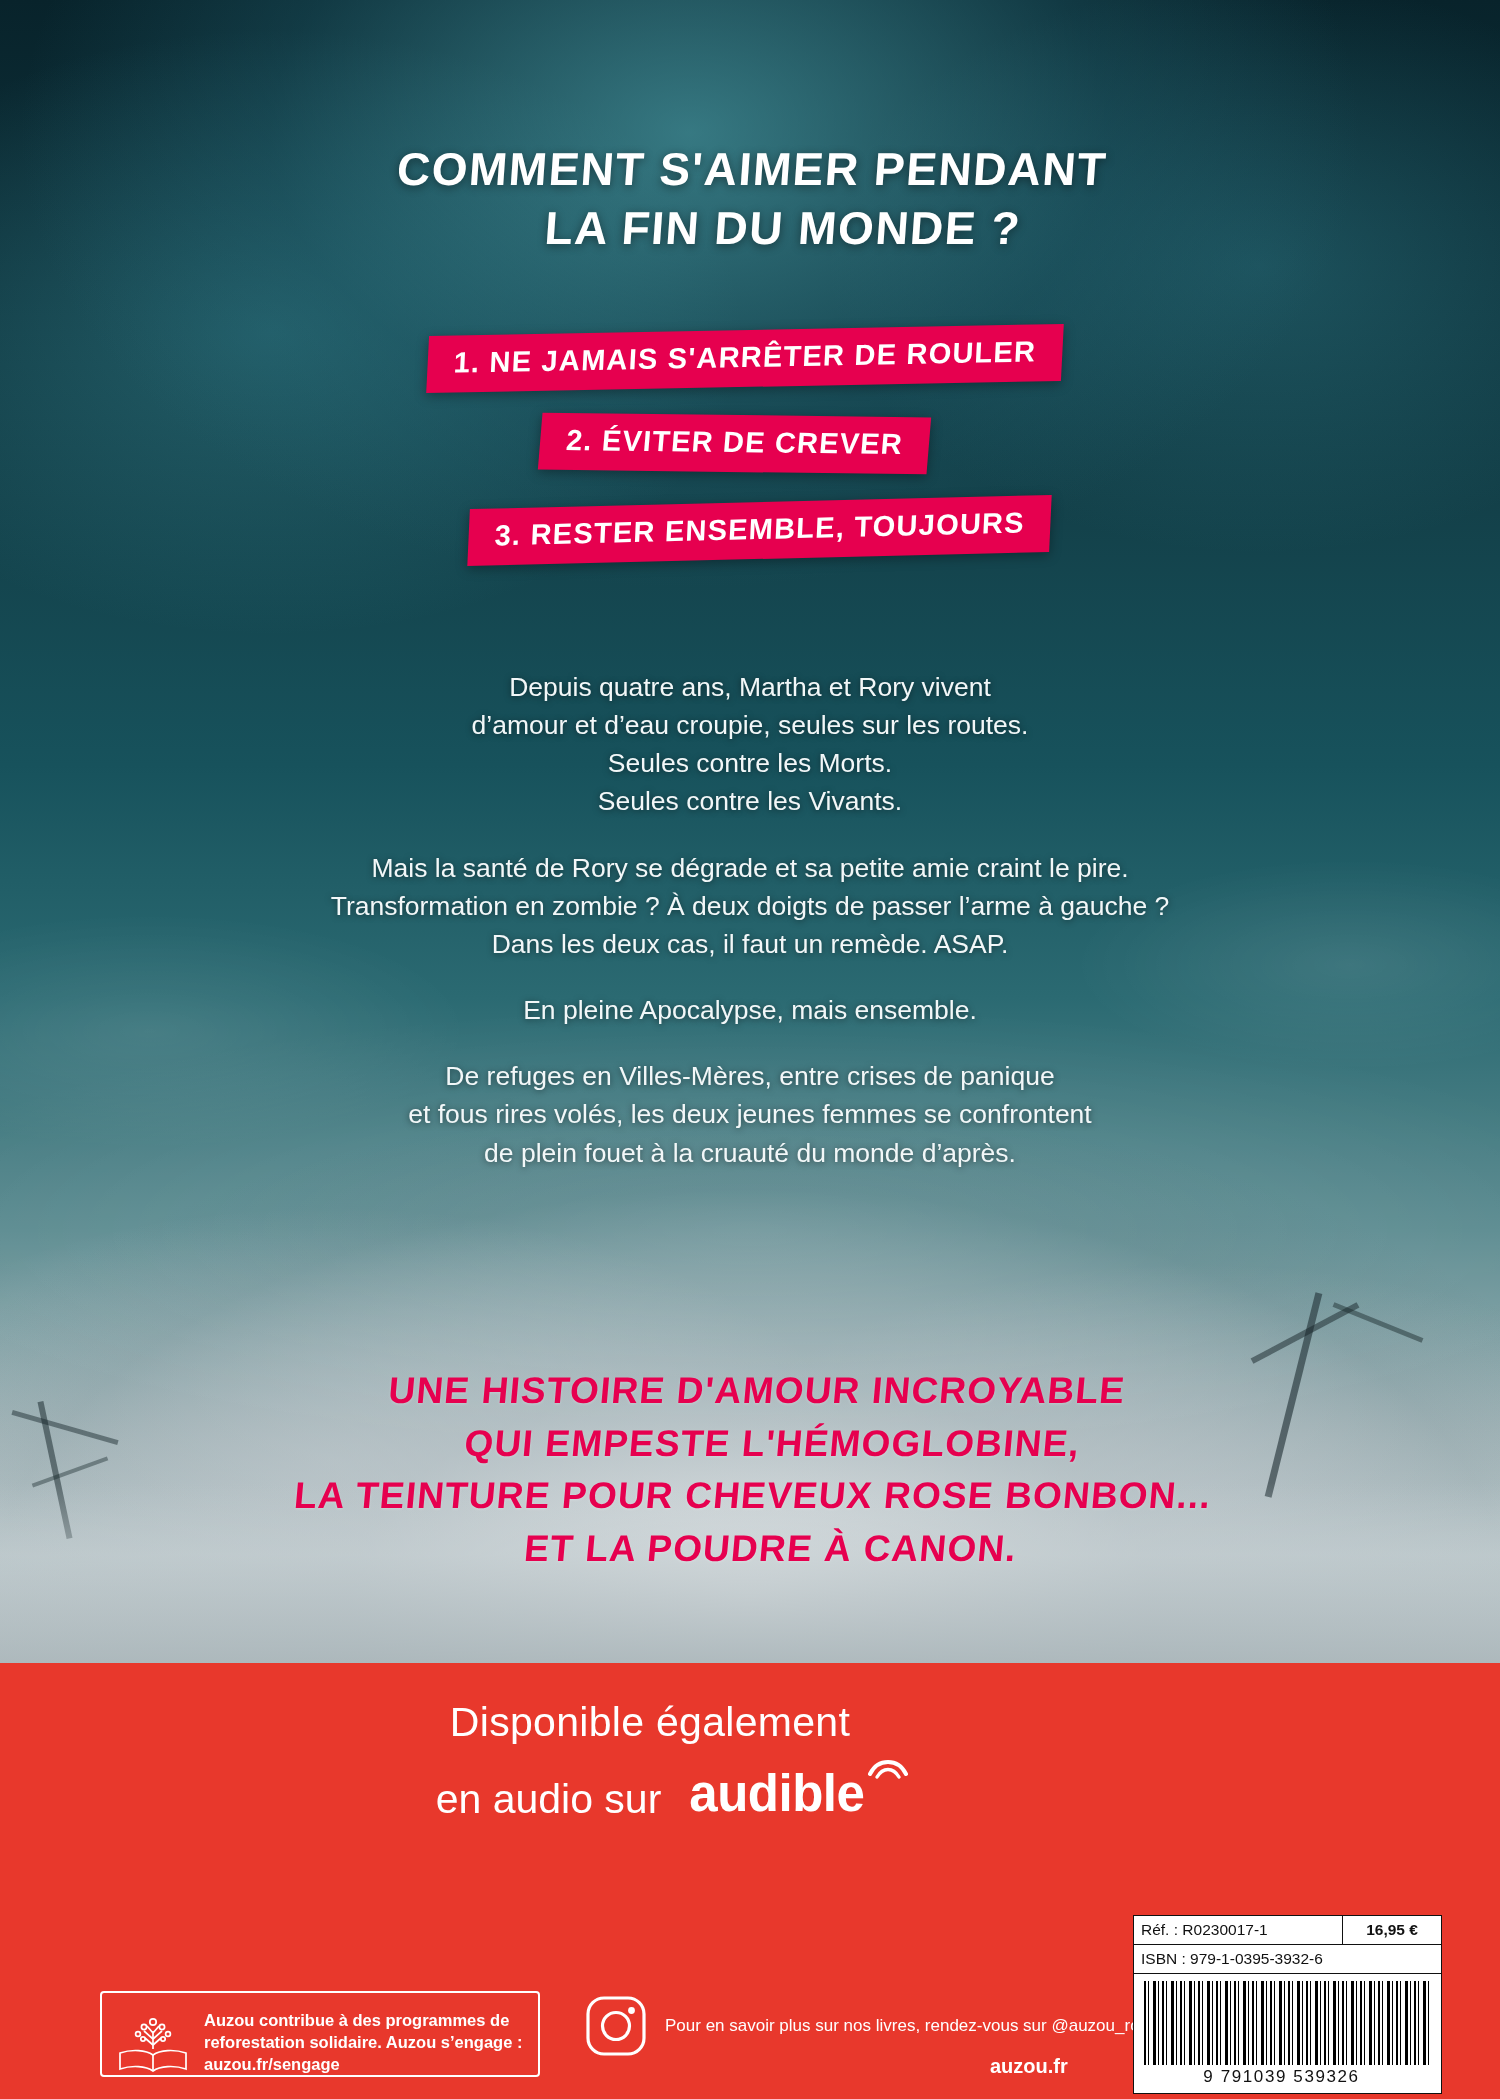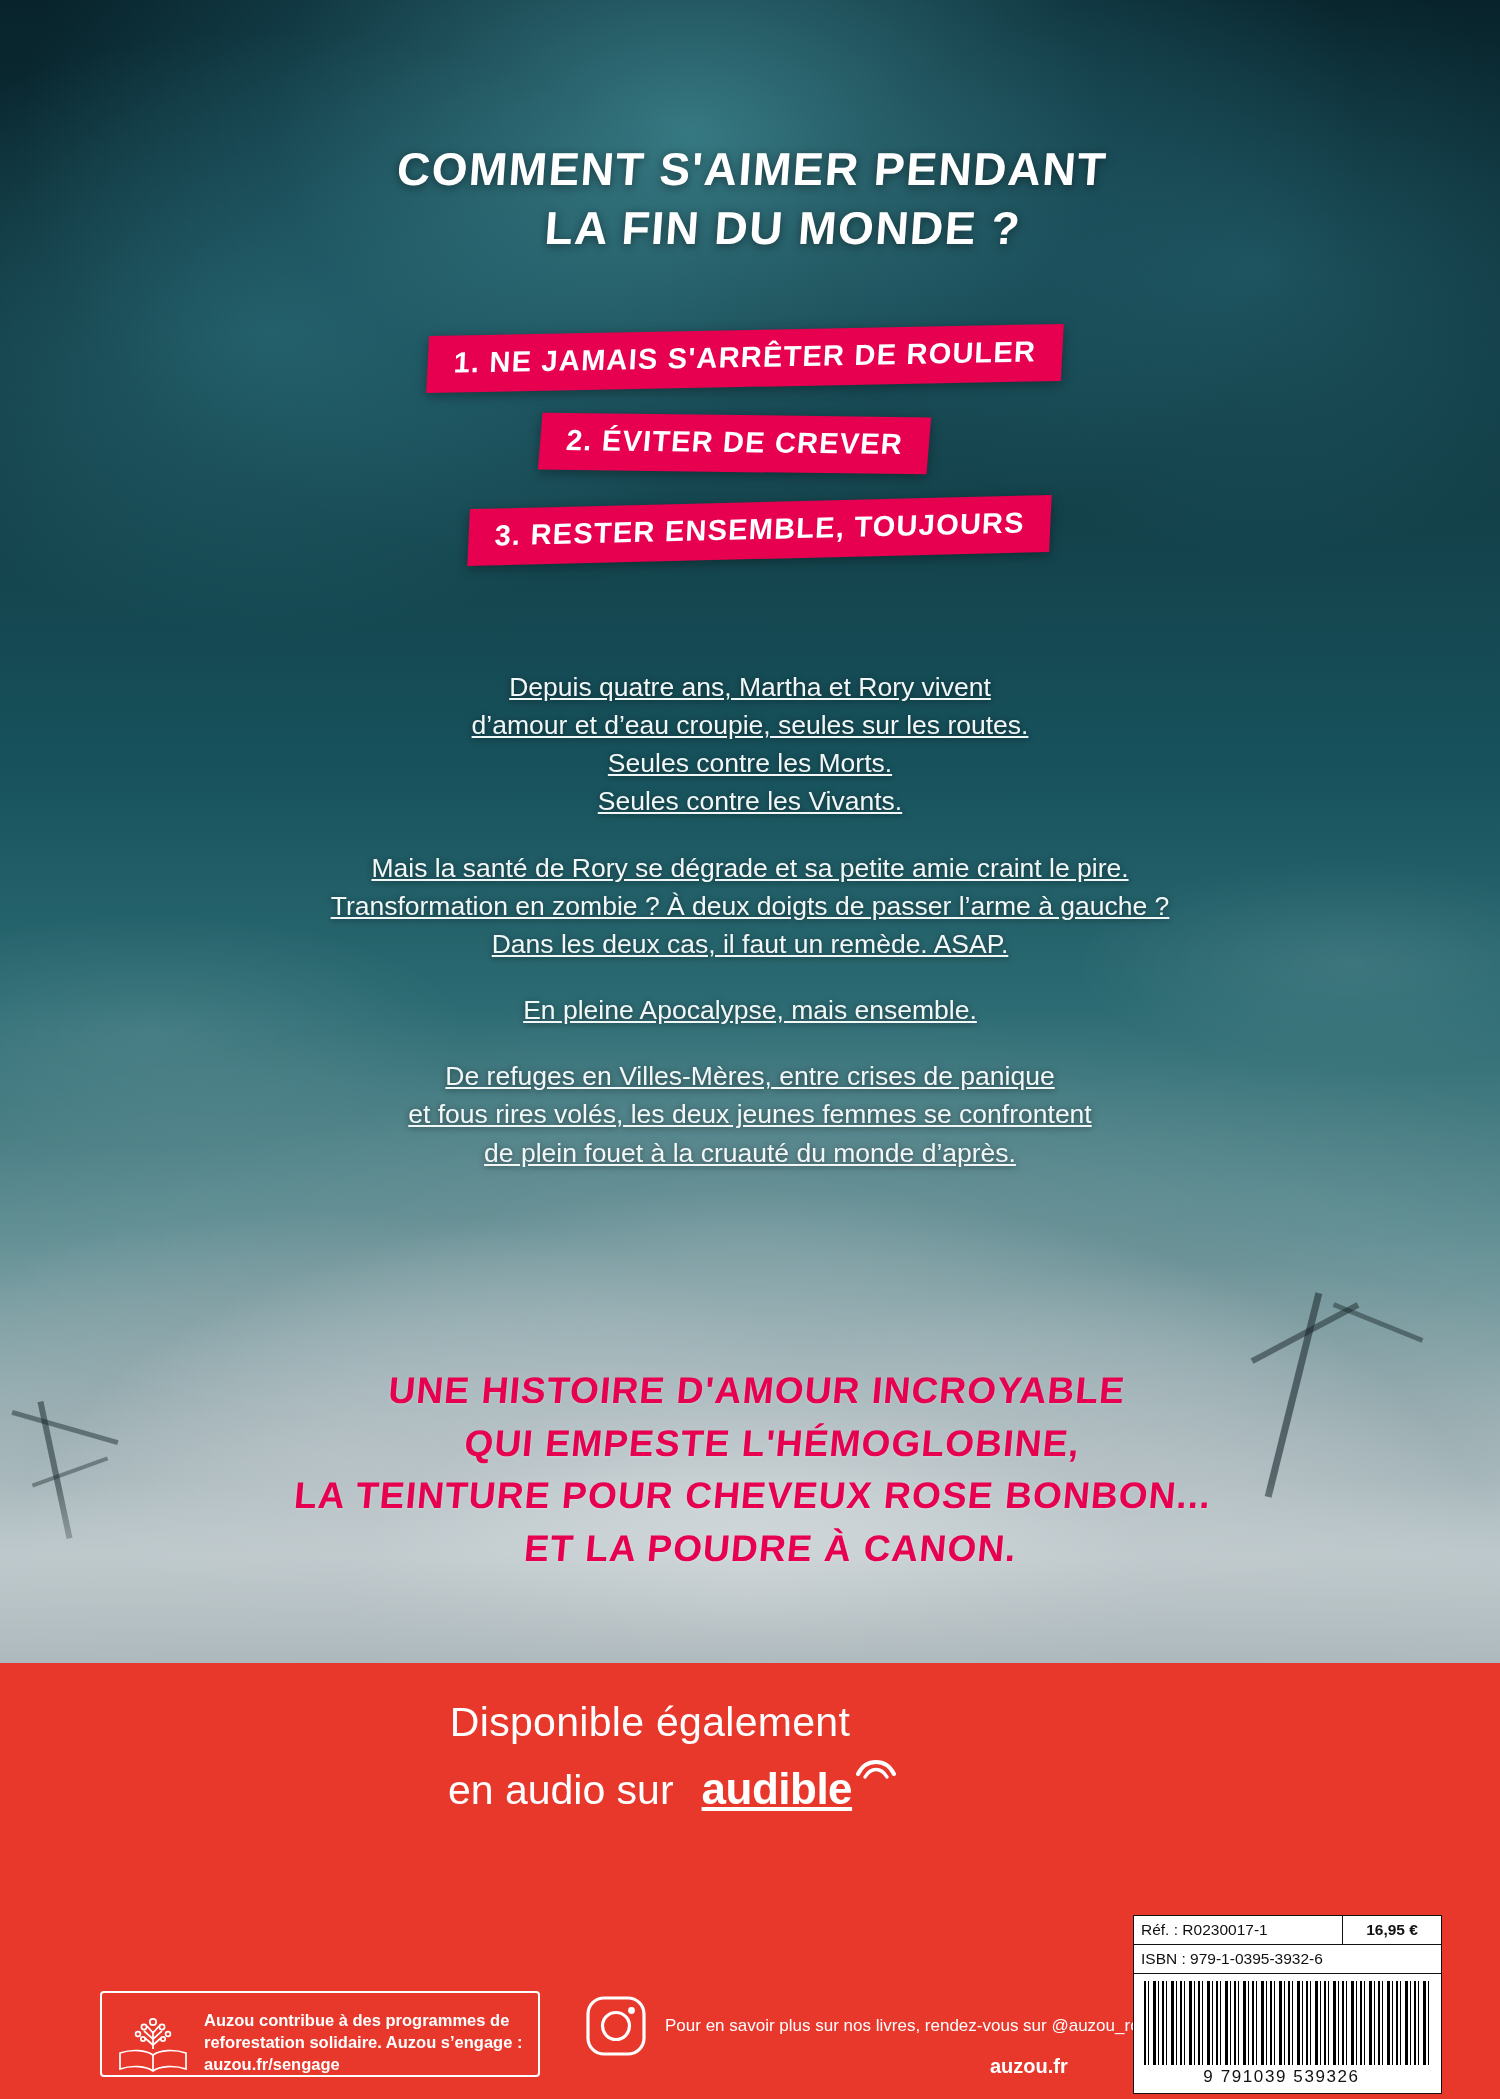--- a/index.html
+++ b/index.html
@@ -91,21 +91,21 @@
   .blurb {
     position:absolute;
     left:120px; top:668px;
     width:1260px;
     text-align:center;
     color:#f2f7f8;
     font-size:26.5px;
     line-height:1.44;
     text-shadow:0 1px 6px rgba(0,0,0,0.5);
   }
-  .blurb p { margin-bottom:28px;text-decoration:underline; }
+  .blurb p { margin-bottom:28px; }
   .blurb p:last-child { margin-bottom:0; }
 
   
   .tagline {
     position:absolute;
     left:0; top:1365px;
     width:1500px;
     text-align:center;
     color:#e6004f;
     font-weight:700;
@@ -139,25 +139,24 @@
   .audio .a2 {
     font-size:41px;
     margin-top:18px;
     display:flex;
     align-items:flex-end;
     justify-content:center;
     gap:28px;
   }
   .audible-word {
     font-weight:700;
-    font-size:44px;
+    font-size:51px;
     letter-spacing:-0.5px;
     position:relative;
     display:inline-block;
-    text-decoration:underline;
   }
   .audible-wave {
     position:absolute;
     right:-44px; top:-10px;
     width:40px; height:26px;
   }
 
   
   .reforest {
     position:absolute;

